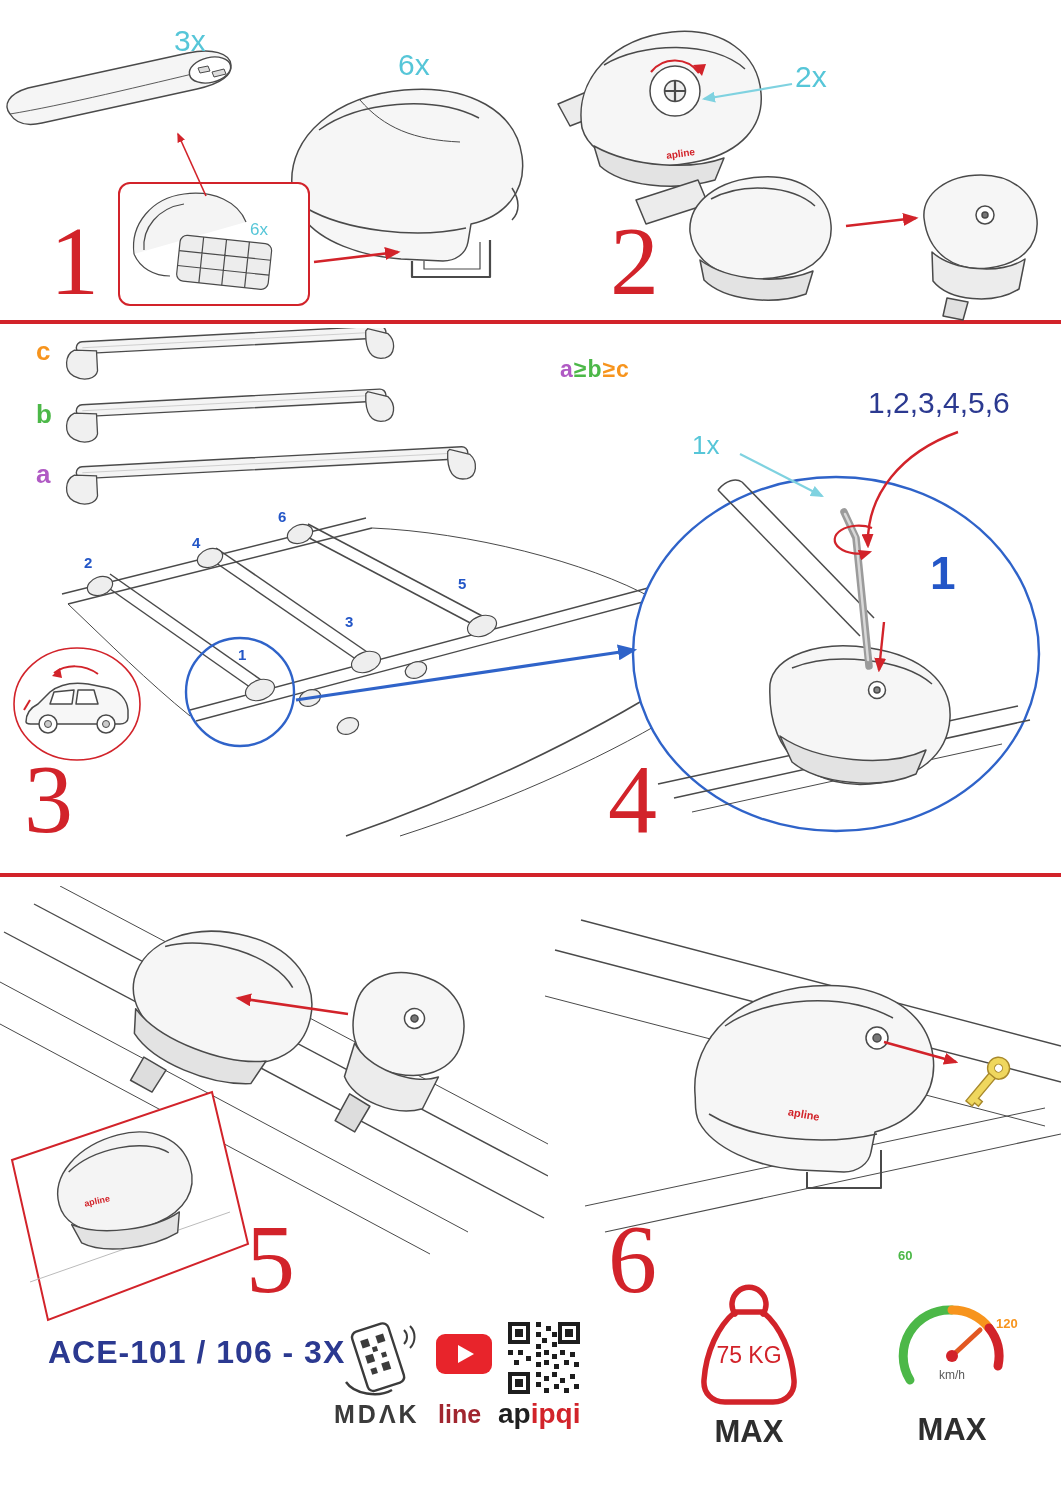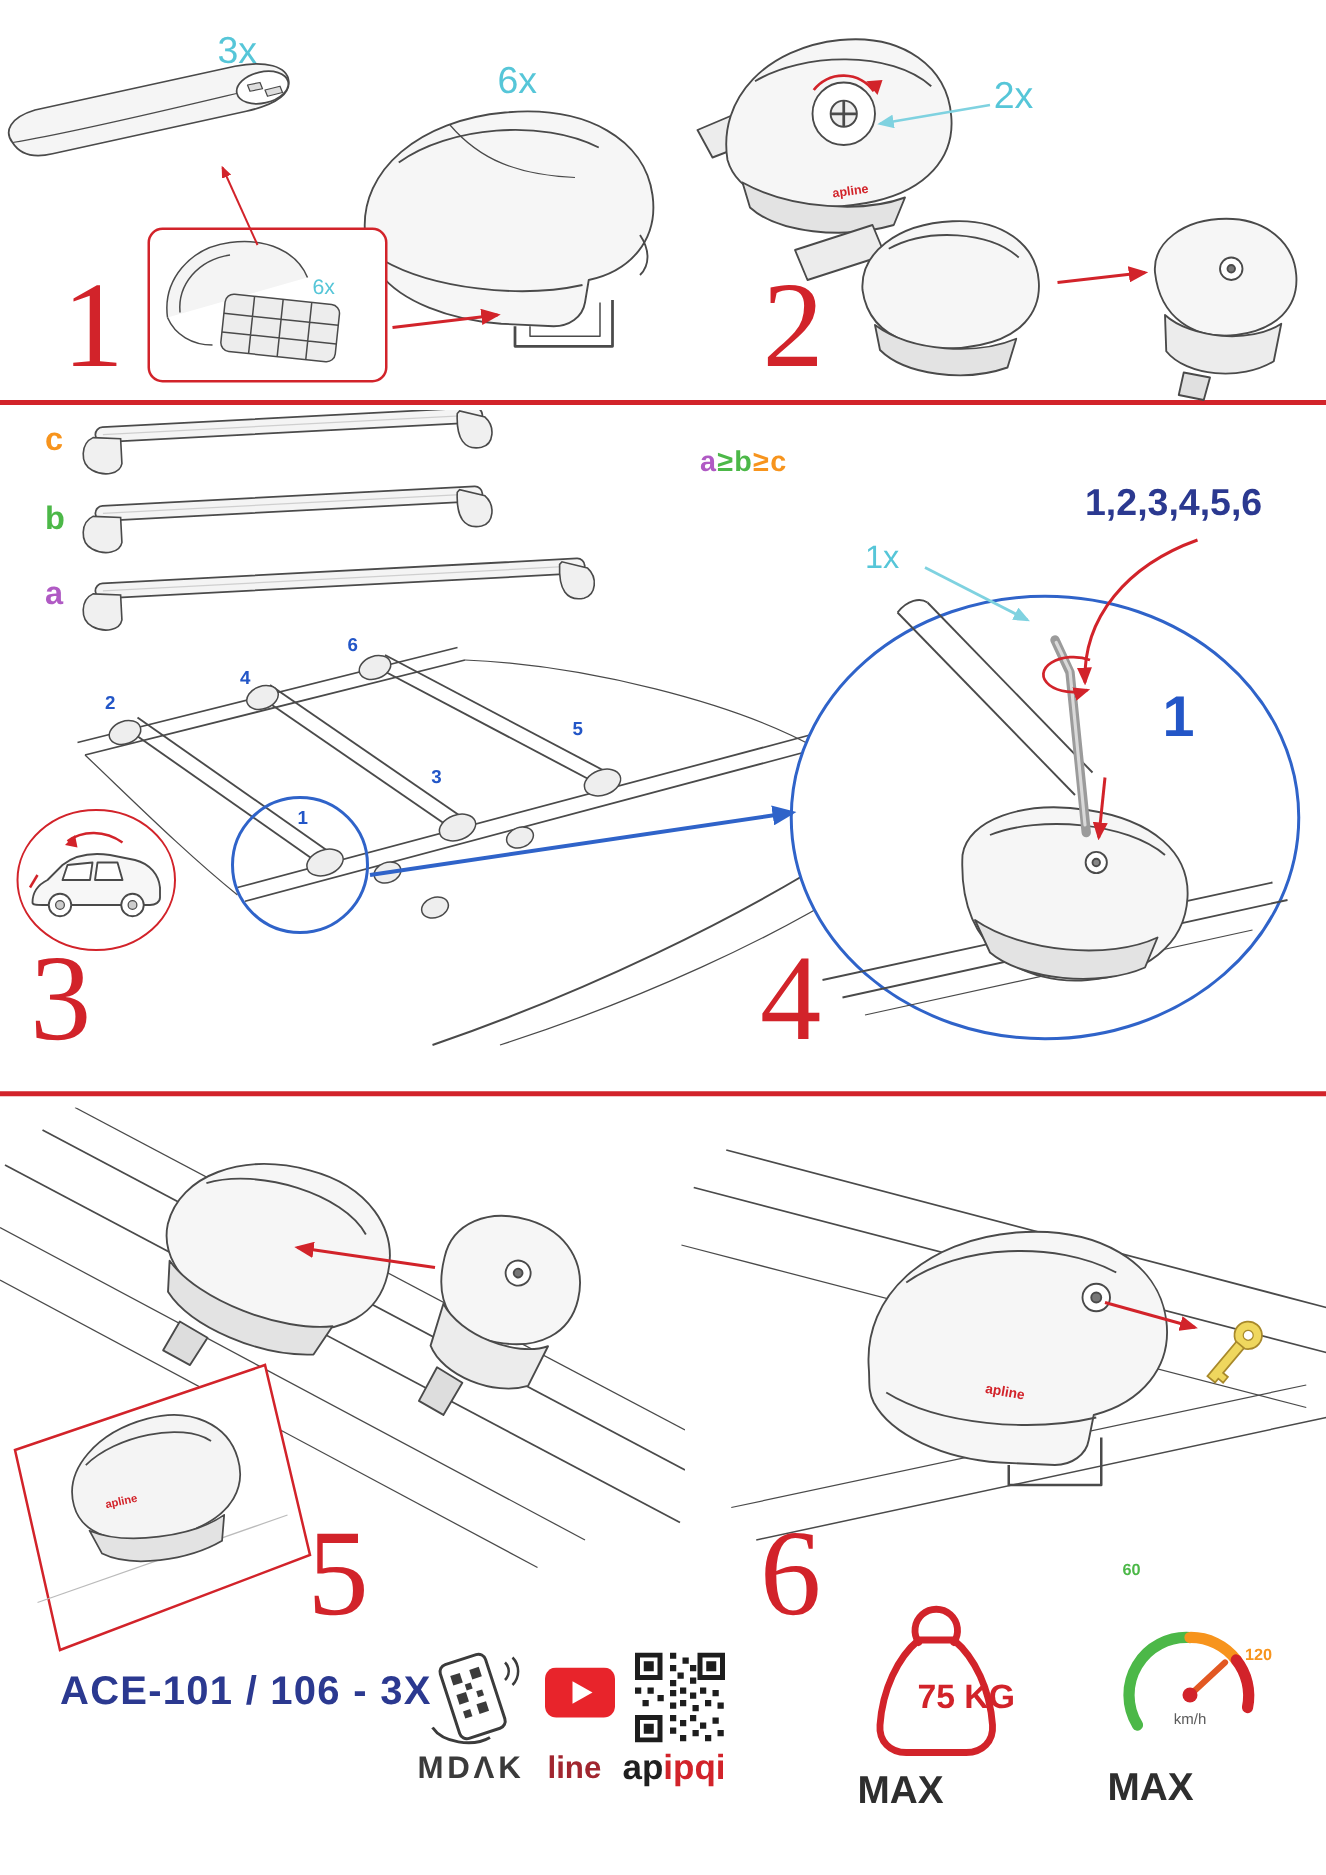--- a/index.html
+++ b/index.html
@@ -14,30 +14,30 @@
   .divider{height:4px;background:var(--red)}
   .stepnum{position:absolute;font-family:"Liberation Serif",serif;color:var(--red);font-size:98px;line-height:1;font-weight:400}
   .qty{position:absolute;color:var(--cyan);font-size:30px;font-weight:400}
   .qty-sm{font-size:17px}
   .qty-md{font-size:26px}
   .poslabel{position:absolute;color:#2356c7;font-weight:bold;font-size:15px}
   .barletter{position:absolute;font-size:26px;font-weight:bold}
   .c-orange{color:var(--orange)} .c-green{color:var(--green)} .c-purple{color:var(--purple)}
   .inset{border:2px solid var(--red);border-radius:12px;background:#fff}
   .rule{position:absolute;font-size:23px;font-weight:bold;letter-spacing:1px}
-  .sequence{position:absolute;color:var(--navy);font-size:30px;font-weight:bold}
+  .sequence{position:absolute;color:var(--navy);font-size:30px;font-weight:normal}
   .callout{position:absolute;color:#2356c7;font-size:46px;font-weight:bold}
   .brand-sm{position:absolute;color:var(--red);font-size:10px;font-weight:bold}
   .model{position:absolute;color:var(--navy);font-size:32px;font-weight:bold;letter-spacing:1px}
   .logo{position:absolute;font-size:30px;font-weight:bold}
   .logo .dark{color:#1f1f1f}.logo .red{color:var(--red)}
   .mdak{position:absolute;color:#3b3b3b;font-size:25px;font-weight:bold;letter-spacing:3px}
   .ipqi{position:absolute;color:#a1262f;font-size:25px;font-weight:bold}
-  .wval{position:absolute;color:var(--red);font-size:27px;font-weight:bold;text-align:right}
-  .maxlbl{position:absolute;color:#2e2e2e;font-size:31px;font-weight:bold;}
+  .wval{position:absolute;color:var(--red);font-size:23px;font-weight:normal;text-align:center}
+  .maxlbl{position:absolute;color:#2e2e2e;font-size:31px;font-weight:bold;text-align:center}
   .spd-lo{position:absolute;color:var(--green);font-size:13px;font-weight:bold}
   .spd-hi{position:absolute;color:var(--orange);font-size:13px;font-weight:bold}
   .spd-unit{position:absolute;color:#5a5a5a;font-size:12px;text-align:center}
 </style>
 </head>
 <body>
 
 <div class="page">
 
   <div class="abs divider" style="left:0;top:320px;width:1061px"></div>

